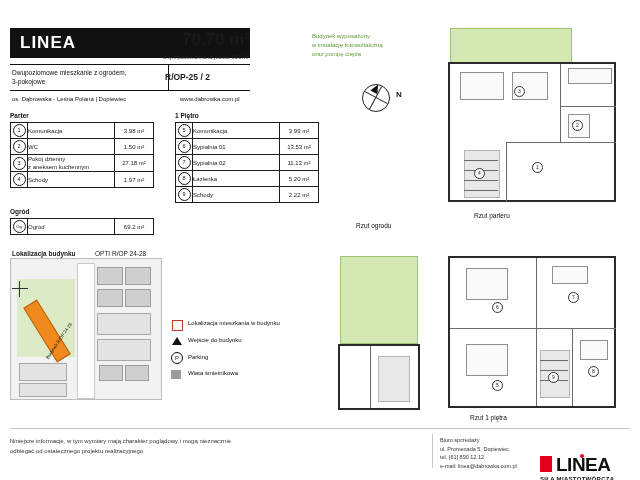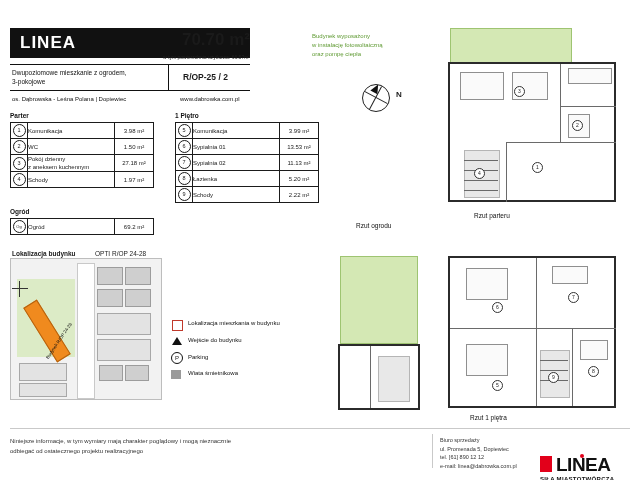--- a/index.html
+++ b/index.html
@@ -7,21 +7,21 @@
   .page{position:relative;width:640px;height:480px;}
 
   
   .hdr-black{position:absolute;left:10px;top:28px;width:240px;height:30px;background:#111;}
   .hdr-black .opti{position:absolute;left:10px;top:5px;color:#fff;font-size:17px;font-weight:bold;letter-spacing:1px;}
   .area{position:absolute;left:155px;top:30px;width:95px;text-align:right;font-size:17px;font-weight:bold;}
   .area-sub{position:absolute;left:120px;top:54px;width:130px;text-align:right;font-size:5px;color:#222;}
   .desc{position:absolute;left:12px;top:68px;font-size:6.5px;line-height:9px;color:#111;}
   .hline{position:absolute;background:#111;height:1px;}
   .vline{position:absolute;background:#111;width:1px;}
-  .ropcode{position:absolute;left:183px;top:72px;font-size:8.5px;font-weight:bold;}
+  .ropcode{position:absolute;left:165px;top:72px;font-size:8.5px;font-weight:bold;}
   .addr{position:absolute;left:12px;top:96px;font-size:6px;color:#111;}
   .www{position:absolute;left:180px;top:96px;font-size:6px;color:#111;}
 
   
   .eko{position:absolute;left:258px;top:28px;width:46px;height:40px;border:2px solid #7ab648;border-radius:3px;display:flex;align-items:center;justify-content:center;}
   .eko span{font-size:14px;font-weight:bold;color:#5f9a33;letter-spacing:.5px;}
   .eko-txt{position:absolute;left:312px;top:32px;font-size:6px;line-height:9px;color:#5f9a33;}
 
   
   .compass{position:absolute;left:362px;top:84px;width:26px;height:26px;border:1px solid #222;border-radius:50%;}

